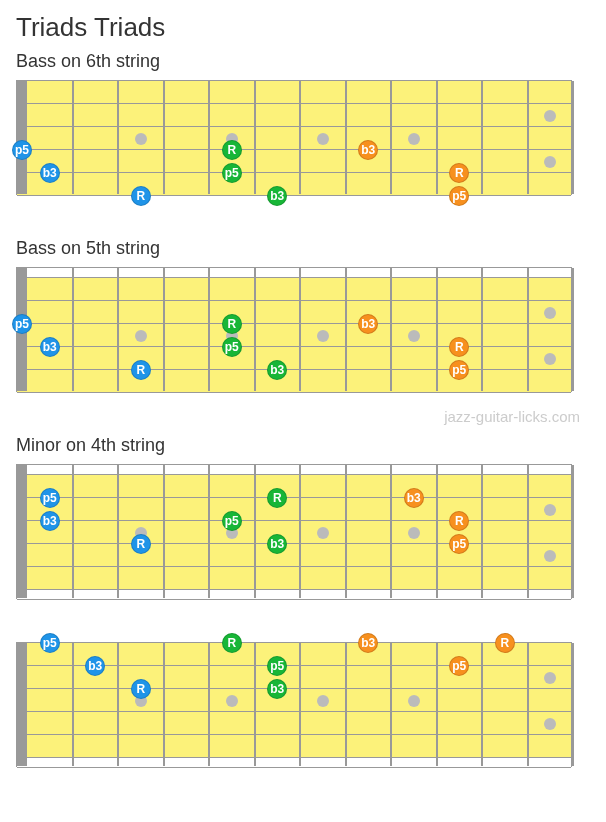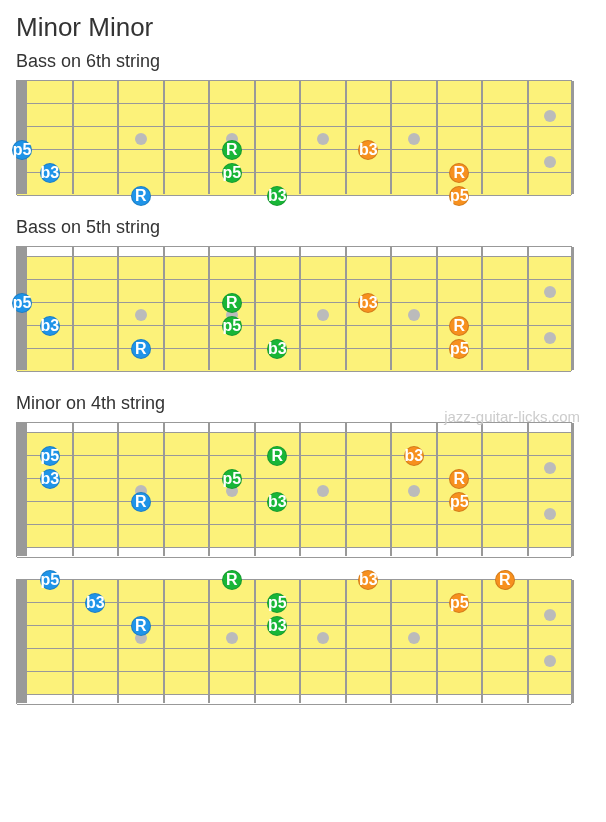--- a/index.html
+++ b/index.html
@@ -10,21 +10,21 @@
     padding: 12px 16px 20px 16px;
     position: relative;
   }
   .page-title {
     font-size: 26px;
     font-weight: 400;
     color: #333;
     margin-bottom: 8px;
   }
   .diagram-block {
-    margin-bottom: 22px;
+    margin-bottom: 43px;
   }
   .diagram-label {
     font-size: 18px;
     color: #333;
     margin-bottom: 8px;
   }
   .fretboard {
     position: relative;
     width: 556px;
     height: 115px;
@@ -57,41 +57,41 @@
     transform: translate(-50%, -50%);
   }
   .note {
     position: absolute;
     width: 20px; height: 20px;
     border-radius: 50%;
     transform: translate(-50%, -50%);
     display: flex;
     align-items: center;
     justify-content: center;
-    font-size: 16px;
+    font-size: 12px;
     font-weight: bold;
     color: #fff;
     border: 1px solid rgba(0,0,0,0.15);
   }
   .note.blue   { background: #1f94e8; }
   .note.green  { background: #18b637; }
   .note.orange { background: #f7901e; }
   .watermark {
     position: absolute;
     color: #ccc;
     font-size: 15px;
     right: 26px;
     top: 408px;
     pointer-events: none;
   }
 </style>
 </head>
 <body>
 
-<h1 class="page-title">Minor Minor</h1>
+<h1 class="page-title">Triads Triads</h1>
 
 <div id="diagrams-container">
     <div class="diagram-block">
       <div class="diagram-label">Bass   on 6th string</div>
       <div class="fretboard" style="height: 115px;">
         <div class="string-gap " style="height: 23px;"></div>
         <div class="string-gap " style="height: 23px;"></div>
         <div class="string-gap " style="height: 23px;"></div>
         <div class="string-gap " style="height: 23px;"></div>
         <div class="string-gap " style="height: 23px;"></div>

